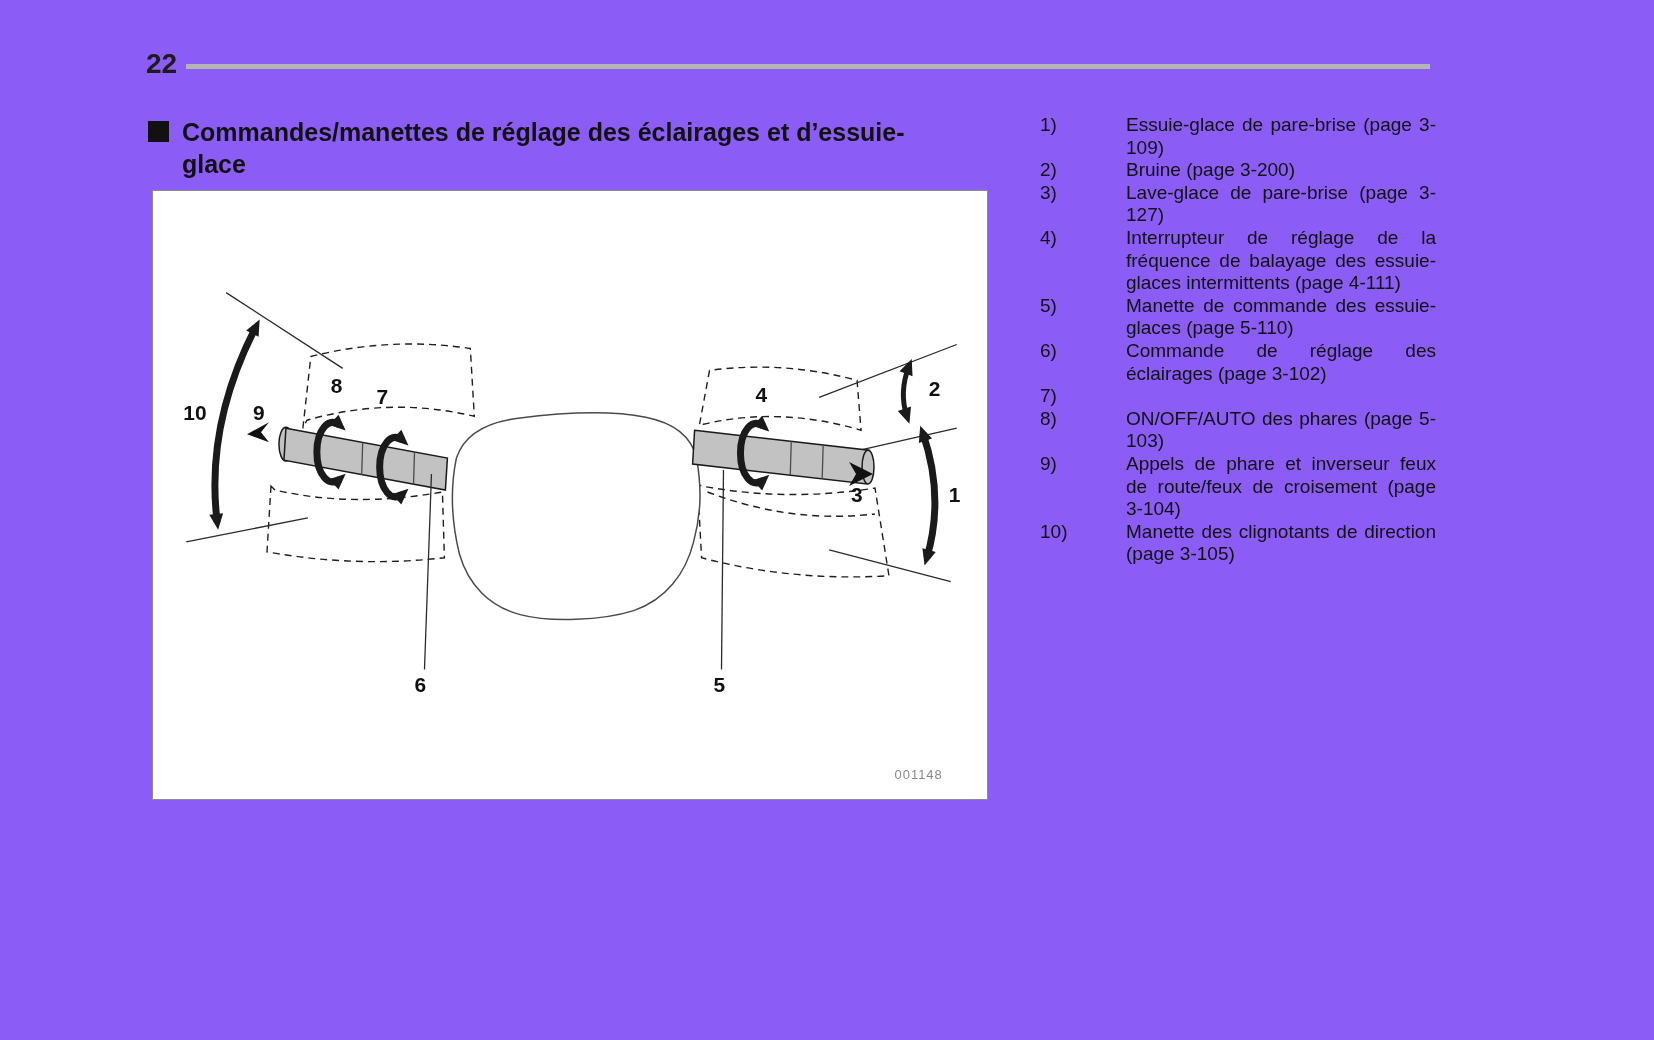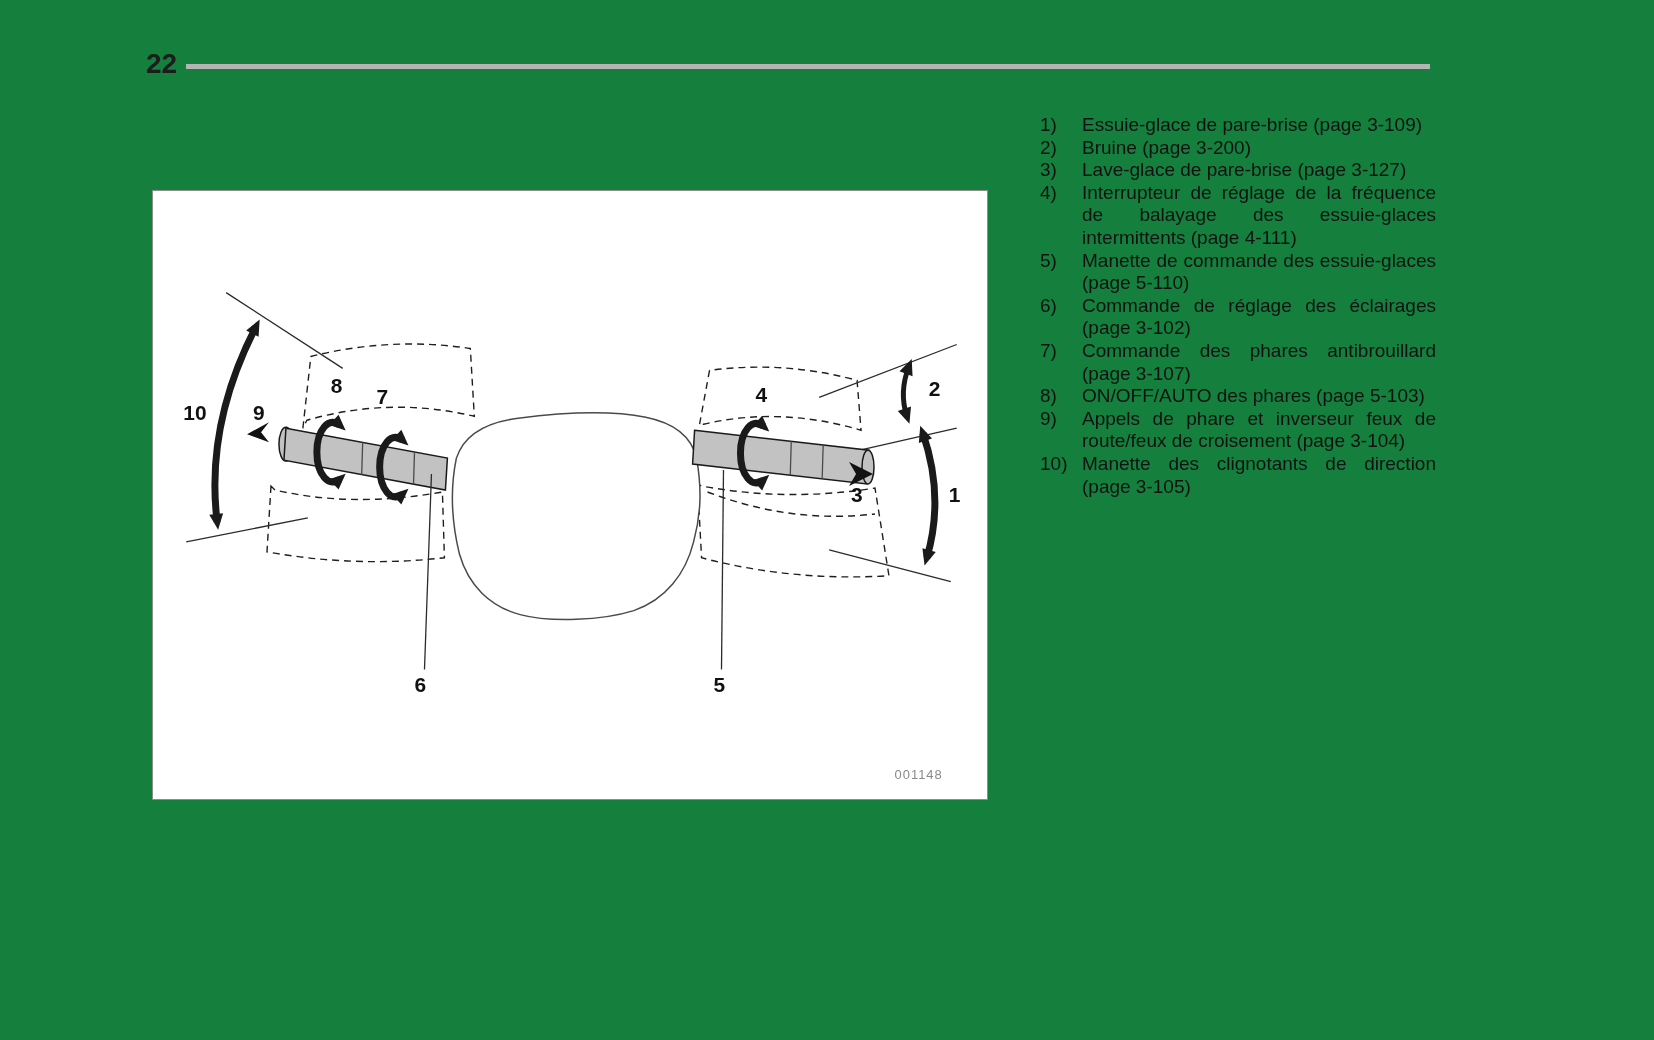--- a/index.html
+++ b/index.html
@@ -1,44 +1,51 @@
 <!DOCTYPE html>
 <html><head>
 <meta charset="utf-8">
 <style>
   * { margin:0; padding:0; box-sizing:border-box; }
   html,body { background:#ffffff; }
   body { font-family:"Liberation Sans", sans-serif; color:#111; }
-  .page { position:relative; width:1654px; height:1040px; background:#15803d; overflow:hidden; }
+  .page { position:relative; width:1654px; height:1040px; background:#8b5cf6; overflow:hidden; }
 
   .page-number { position:absolute; left:146px; top:48px; font-size:28px; font-weight:bold; color:#1c1c1c; }
   .top-rule { position:absolute; left:186px; top:64px; width:1244px; height:5px; background:#b4b4b4; }
 
   .heading { position:absolute; left:148px; top:116px; width:832px; display:flex; gap:13px; }
   .heading-marker { width:21px; height:21px; background:#111; margin-top:5px; flex:0 0 auto; }
   .heading-text { font-size:25px; font-weight:bold; line-height:32px; color:#111; }
 
   .figure { position:absolute; left:152px; top:190px; width:836px; height:610px; border:1px solid #8d8d8d; background:#fff; }
   .figure svg { display:block; }
   svg text.callout { font-family:"Liberation Sans", sans-serif; font-weight:bold; font-size:21px; fill:#111; }
   svg text.figcode { font-family:"Liberation Sans", sans-serif; font-weight:normal; font-size:13px; fill:#8a8a8a; letter-spacing:1px; }
 
   .legend { position:absolute; left:1040px; top:114px; width:396px; font-size:19px; line-height:22.6px; color:#111; }
   .legend-item { display:flex; }
   .legend-num { flex:0 0 42px; }
-  .legend-text { flex:1; text-align:justify; }
+  .legend-text { flex:1; text-align:justify;margin-left:44px; }
 </style>
 </head>
 <body>
 
 <div class="page">
 
   <div class="page-number">22</div>
   <div class="top-rule"></div>
 
+  <div class="heading">
+    <div class="heading-marker"></div>
+    <div class="heading-text">
+      <span>Commandes/manettes de réglage des éclairages et d’essuie-</span><br>
+      <span>glace</span>
+    </div>
+  </div>
 
   <div class="figure">
     <svg viewBox="0 0 836 610" width="834" height="608">
       <defs>
         <marker id="ah" markerUnits="userSpaceOnUse" markerWidth="20" markerHeight="20" refX="10" refY="10" orient="auto-start-reverse">
           <path d="M2 3 L18 10 L2 17 Z" fill="#1a1a1a"></path>
         </marker>
       </defs>
 
       <g stroke="#1f1f1f" stroke-width="1.4" stroke-dasharray="7 5" fill="none">
@@ -128,21 +135,20 @@
     <div class="legend-item">
       <span class="legend-num">5)</span>
       <span class="legend-text">Manette de commande des essuie-glaces (page 5-110)</span>
     </div>
     <div class="legend-item">
       <span class="legend-num">6)</span>
       <span class="legend-text">Commande de réglage des éclairages (page 3-102)</span>
     </div>
     <div class="legend-item">
       <span class="legend-num">7)</span>
-      <span class="legend-text">Commande des phares antibrouillard (page 3-107)</span>
     </div>
     <div class="legend-item">
       <span class="legend-num">8)</span>
       <span class="legend-text">ON/OFF/AUTO des phares (page 5-103)</span>
     </div>
     <div class="legend-item">
       <span class="legend-num">9)</span>
       <span class="legend-text">Appels de phare et inverseur feux de route/feux de croisement (page 3-104)</span>
     </div>
     <div class="legend-item">

